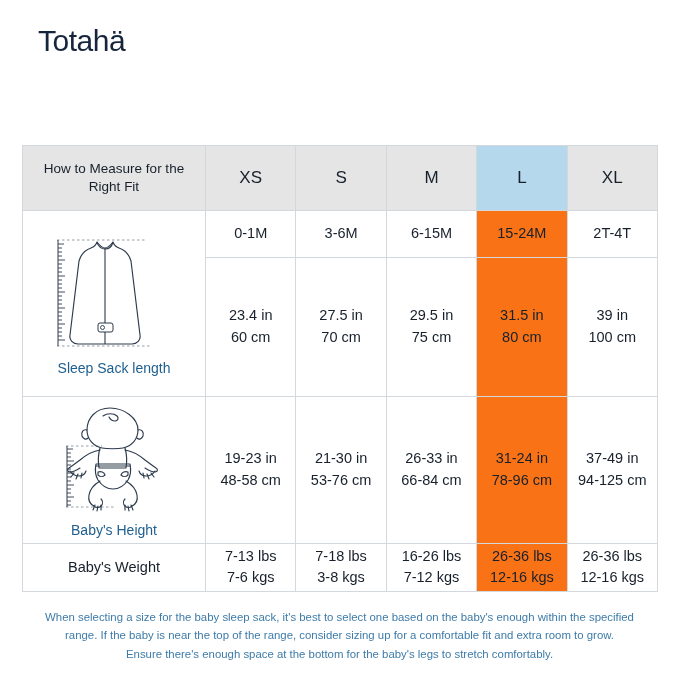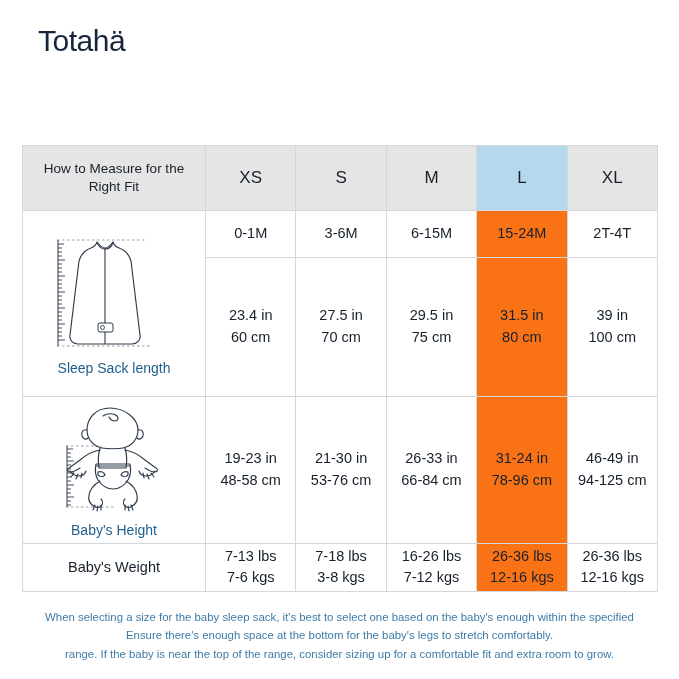--- a/index.html
+++ b/index.html
@@ -347,21 +347,21 @@
         </td>
         <td class="val">
           <span>26-33 in</span><br>
           <span>66-84 cm</span>
         </td>
         <td class="val hl">
           <span>31-24 in</span><br>
           <span>78-96 cm</span>
         </td>
         <td class="val">
-          <span>46-49 in</span><br>
+          <span>37-49 in</span><br>
           <span>94-125 cm</span>
         </td>
       </tr>
 
       <tr class="r-wgt">
         <td class="row-label">Baby's Weight</td>
         <td class="val">
           <span>7-13 lbs</span><br>
           <span>7-6 kgs</span>
         </td>
@@ -381,17 +381,17 @@
           <span>26-36 lbs</span><br>
           <span>12-16 kgs</span>
         </td>
       </tr>
     </tbody>
       </table>
   </div>
 
   <div class="footnote">
     <div>When selecting a size for the baby sleep sack, it's best to select one based on the baby's enough within the specified</div>
+    <div>range. If the baby is near the top of the range, consider sizing up for a comfortable fit and extra room to grow.</div>
     <div>Ensure there's enough space at the bottom for the baby's legs to stretch comfortably.</div>
-    <div>range. If the baby is near the top of the range, consider sizing up for a comfortable fit and extra room to grow.</div>
   </div>
 
 </div>
 
 </body></html>

